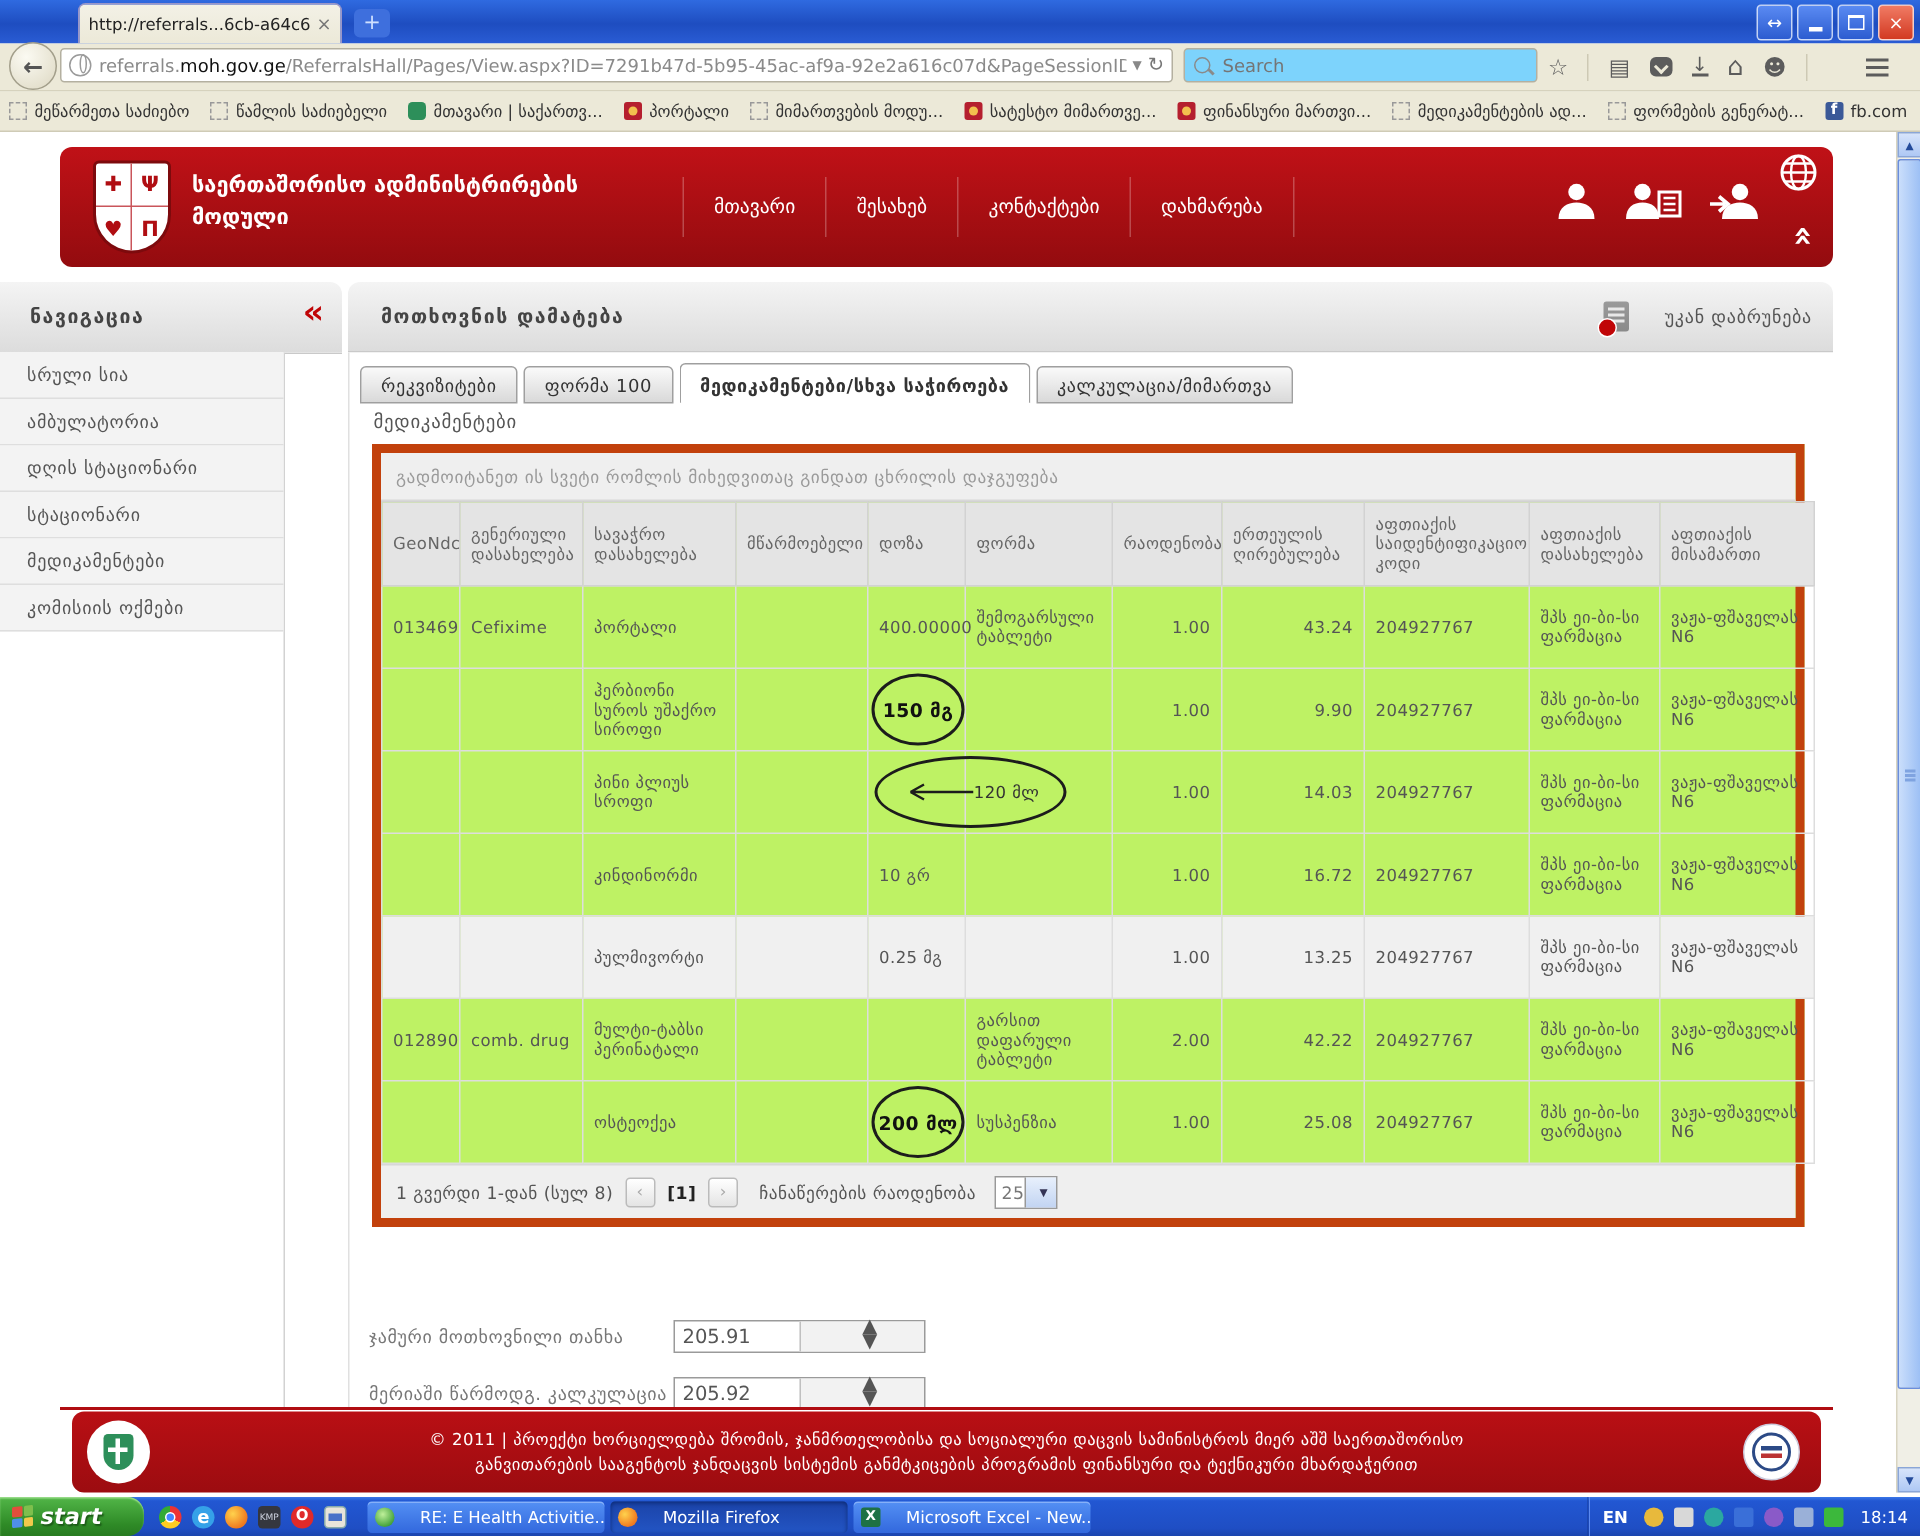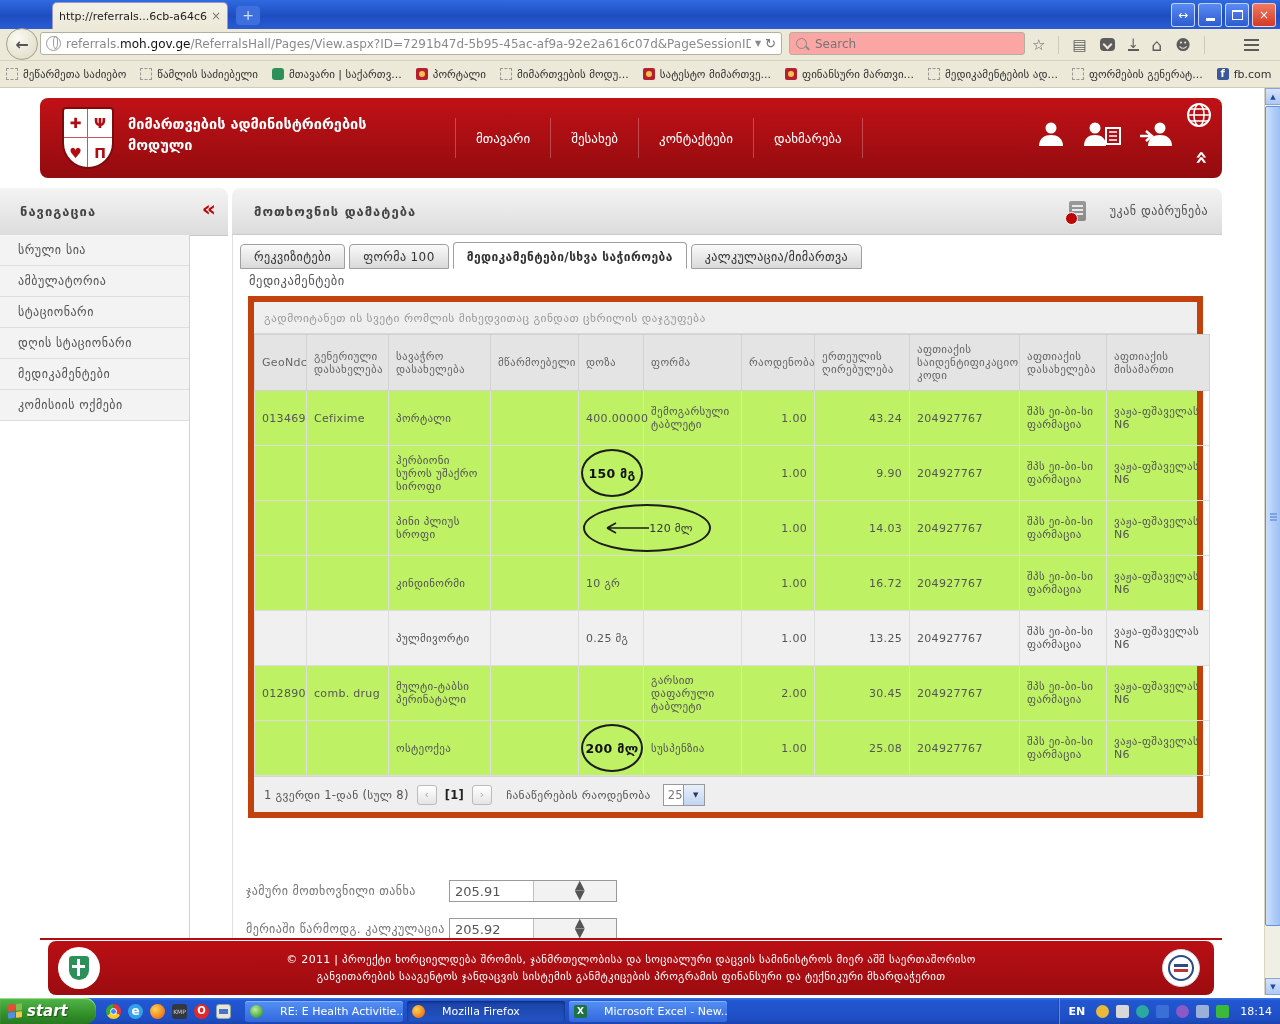--- a/index.html
+++ b/index.html
@@ -31,21 +31,21 @@
     background:radial-gradient(circle at 35% 30%,#fbfaf2,#ddd8c2);border:1px solid #a39f8b;
     color:#555;font-size:16px;font-weight:bold;display:flex;align-items:center;justify-content:center;z-index:3;}
   .urlbar{position:absolute;left:40px;top:3px;width:742px;height:23px;background:#fff;
     border:1px solid #b4b0a0;border-radius:3px;display:flex;align-items:center;padding:0 5px;box-sizing:border-box;font-size:12px;}
   .urlglobe{width:13px;height:13px;border:1.5px solid #9a9a9a;border-radius:50%;margin-right:5px;position:relative;flex:none;}
   .urlglobe:before{content:"";position:absolute;left:45%;top:-1px;width:40%;height:100%;border:1px solid #9a9a9a;border-radius:50%;box-sizing:border-box;}
   .urltext{white-space:nowrap;overflow:hidden;flex:1;color:#8a8a8a;}
   .urltext .dom{color:#111;}
   .url-dd{color:#888;font-size:8px;margin:0 4px;}
   .url-reload{color:#777;font-size:13px;}
-  .searchbox{position:absolute;left:789px;top:3px;width:236px;height:23px;background:#fca5a5;
+  .searchbox{position:absolute;left:789px;top:3px;width:236px;height:23px;background:#7dd3fc;
     border:1px solid #b4b0a0;border-radius:3px;display:flex;align-items:center;padding:0 6px;box-sizing:border-box;}
   .mag{width:9px;height:9px;border:1.5px solid #8a8a8a;border-radius:50%;position:relative;margin-right:6px;flex:none;}
   .mag:after{content:"";position:absolute;left:8px;top:8px;width:5px;height:1.5px;background:#8a8a8a;transform:rotate(45deg);}
   .searchbox input{border:none;outline:none;font-size:12px;color:#444;width:100%;font-family:"DejaVu Sans",sans-serif;background:transparent;}
   .navicons{position:absolute;left:1032px;top:0;height:31px;display:flex;align-items:center;gap:13px;color:#5c5c5c;font-size:15px;}
   .navicons .sep{width:1px;height:18px;background:#cdc9b4;}
   .pocket{width:15px;height:13px;border-radius:4px;background:#5c5c5c;position:relative;}
   .pocket:after{content:"";position:absolute;left:4px;top:3px;width:5px;height:5px;border:2px solid #ece9d8;border-top:none;border-left:none;transform:rotate(45deg);}
   .dl{font-size:13px;border-bottom:2px solid #5c5c5c;line-height:11px;}
   .burger{width:15px;height:2.5px;background:#5c5c5c;box-shadow:0 5px 0 #5c5c5c,0 10px 0 #5c5c5c;margin-top:-9px;}
@@ -292,21 +292,21 @@
 </div>
 
 <div class="siteheader">
   <div class="shield">
     <span>✚</span>
       <span>Ψ</span>
       <span>♥</span>
       <span>Π</span>
   </div>
   <div class="sitetitle">
-    <div>მიმართვების ადმინისტრირების</div>
+    <div>საერთაშორისო ადმინისტრირების</div>
     <div>მოდული</div>
   </div>
   <div class="sitenav">
     <span class="lnk">მთავარი</span>
     <span class="lnk">შესახებ</span>
     <span class="lnk">კონტაქტები</span>
     <span class="lnk">დახმარება</span>
   </div>
   <div class="usericons">
     <span>
@@ -341,22 +341,22 @@
   <span class="chevup">«</span>
 </div>
 
 <div class="sidehead">
   <b>ნავიგაცია</b>
   <span class="collapse">«</span>
 </div>
 <div class="sidelist">
   <div class="sideitem">სრული სია</div>
   <div class="sideitem">ამბულატორია</div>
+  <div class="sideitem">დღის სტაციონარი</div>
   <div class="sideitem">სტაციონარი</div>
-  <div class="sideitem">დღის სტაციონარი</div>
   <div class="sideitem">მედიკამენტები</div>
   <div class="sideitem">კომისიის ოქმები</div>
 </div>
 
 <div class="mainhead">
   <b>მოთხოვნის დამატება</b>
   <span class="backlink">
     <span class="docico"></span>
     <span>უკან დაბრუნება</span>
   </span>
@@ -478,21 +478,21 @@
       <td>ვაჟა-ფშაველას N6</td>
     </tr>
     <tr>
       <td>012890</td>
       <td>comb. drug</td>
       <td>მულტი-ტაბსი პერინატალი</td>
       <td></td>
       <td></td>
       <td>გარსით დაფარული ტაბლეტი</td>
       <td class="num">2.00</td>
-      <td class="num">30.45</td>
+      <td class="num">42.22</td>
       <td>204927767</td>
       <td>შპს ეი-ბი-სი ფარმაცია</td>
       <td>ვაჟა-ფშაველას N6</td>
     </tr>
     <tr>
       <td></td>
       <td></td>
       <td>ოსტეოქეა</td>
       <td></td>
       <td class="dose-rel">

